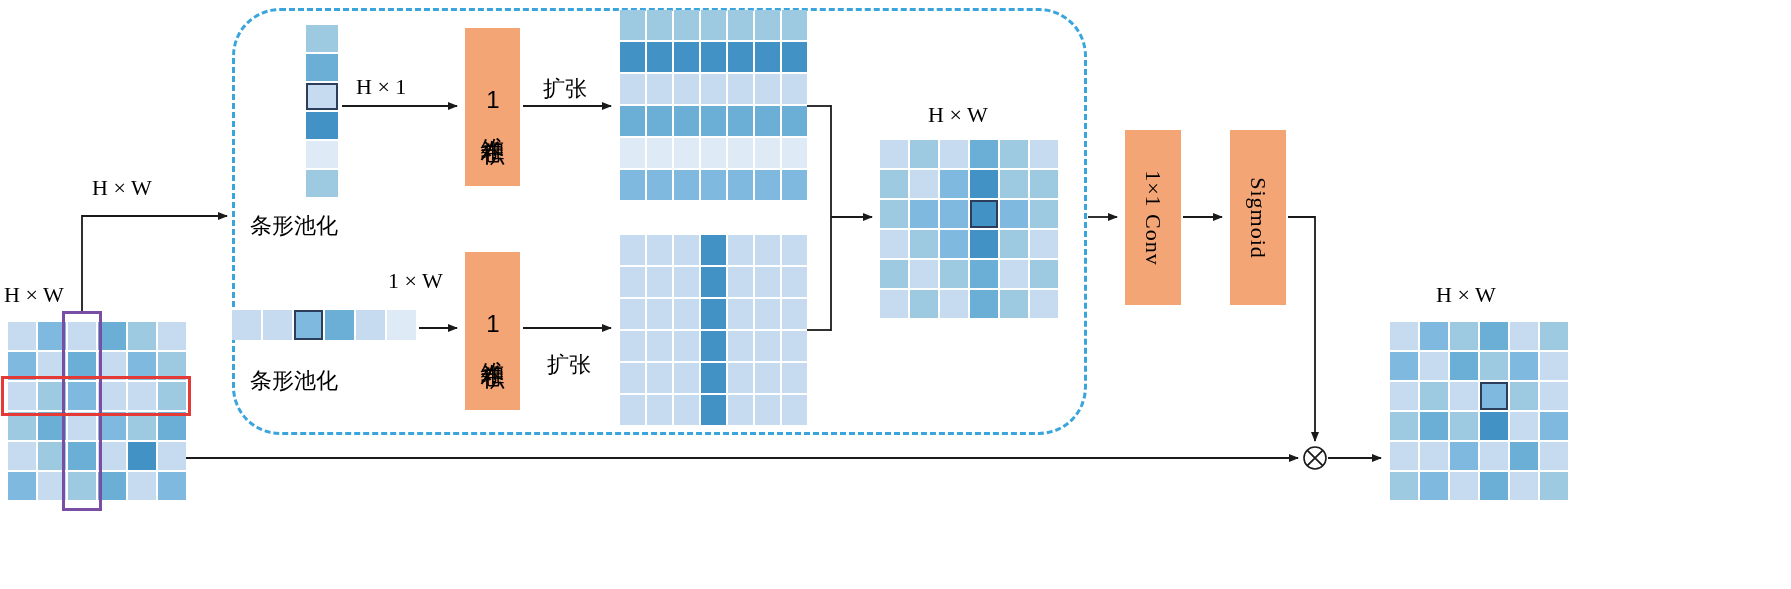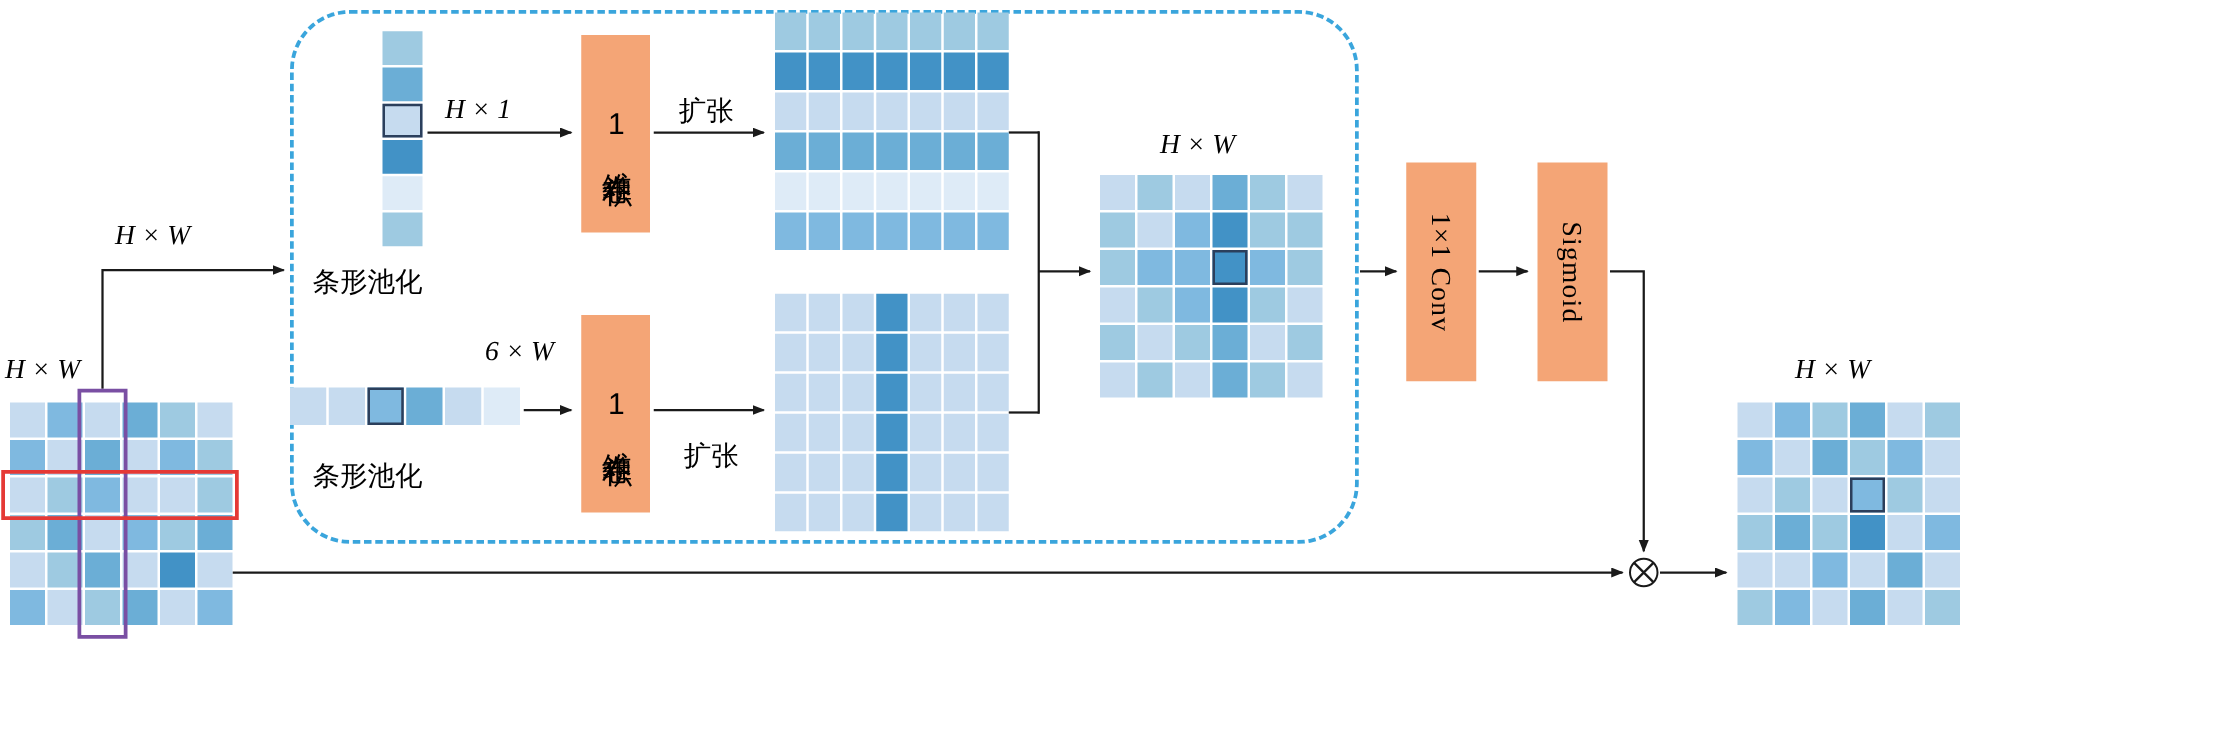--- a/index.html
+++ b/index.html
@@ -49,21 +49,21 @@
     font-family:"Liberation Sans", sans-serif;
   }
   .ven {
     transform:rotate(90deg); white-space:nowrap;
     font-size:22px; letter-spacing:1px; color:#000;
     font-family:"Liberation Serif", serif;
   }
 
   
   .lab { position:absolute; font-size:22px; color:#000; z-index:4; white-space:nowrap; }
-  .lab.math { font-style:italic; font-family:"Liberation Serif", serif; }
+  .lab.math { font-family:"Liberation Serif", serif; }
   .lab.cn   { font-family:"Liberation Sans", sans-serif; }
 
   #lab-input-dim     { left:4px;    top:282px; }
   #lab-module-in-dim { left:92px;   top:175px; }
   #lab-strip-top     { left:250px;  top:211px; }
   #lab-hx1           { left:356px;  top:74px;  }
   #lab-expand-top    { left:543px;  top:74px;  }
   #lab-1xw           { left:388px;  top:268px; }
   #lab-strip-bottom  { left:250px;  top:366px; }
   #lab-expand-bottom { left:547px;  top:350px; }
@@ -344,19 +344,19 @@
   </div>
   <div id="box-sigmoid" class="obox">
     <span class="ven">Sigmoid</span>
   </div>
 
   <span id="lab-input-dim" class="lab math">H × W</span>
   <span id="lab-module-in-dim" class="lab math">H × W</span>
   <span id="lab-strip-top" class="lab cn">条形池化</span>
   <span id="lab-hx1" class="lab math">H × 1</span>
   <span id="lab-expand-top" class="lab cn">扩张</span>
-  <span id="lab-1xw" class="lab math">6 × W</span>
+  <span id="lab-1xw" class="lab math">1 × W</span>
   <span id="lab-strip-bottom" class="lab cn">条形池化</span>
   <span id="lab-expand-bottom" class="lab cn">扩张</span>
   <span id="lab-fused-dim" class="lab math">H × W</span>
   <span id="lab-output-dim" class="lab math">H × W</span>
 
 </div>
 
 </body></html>

